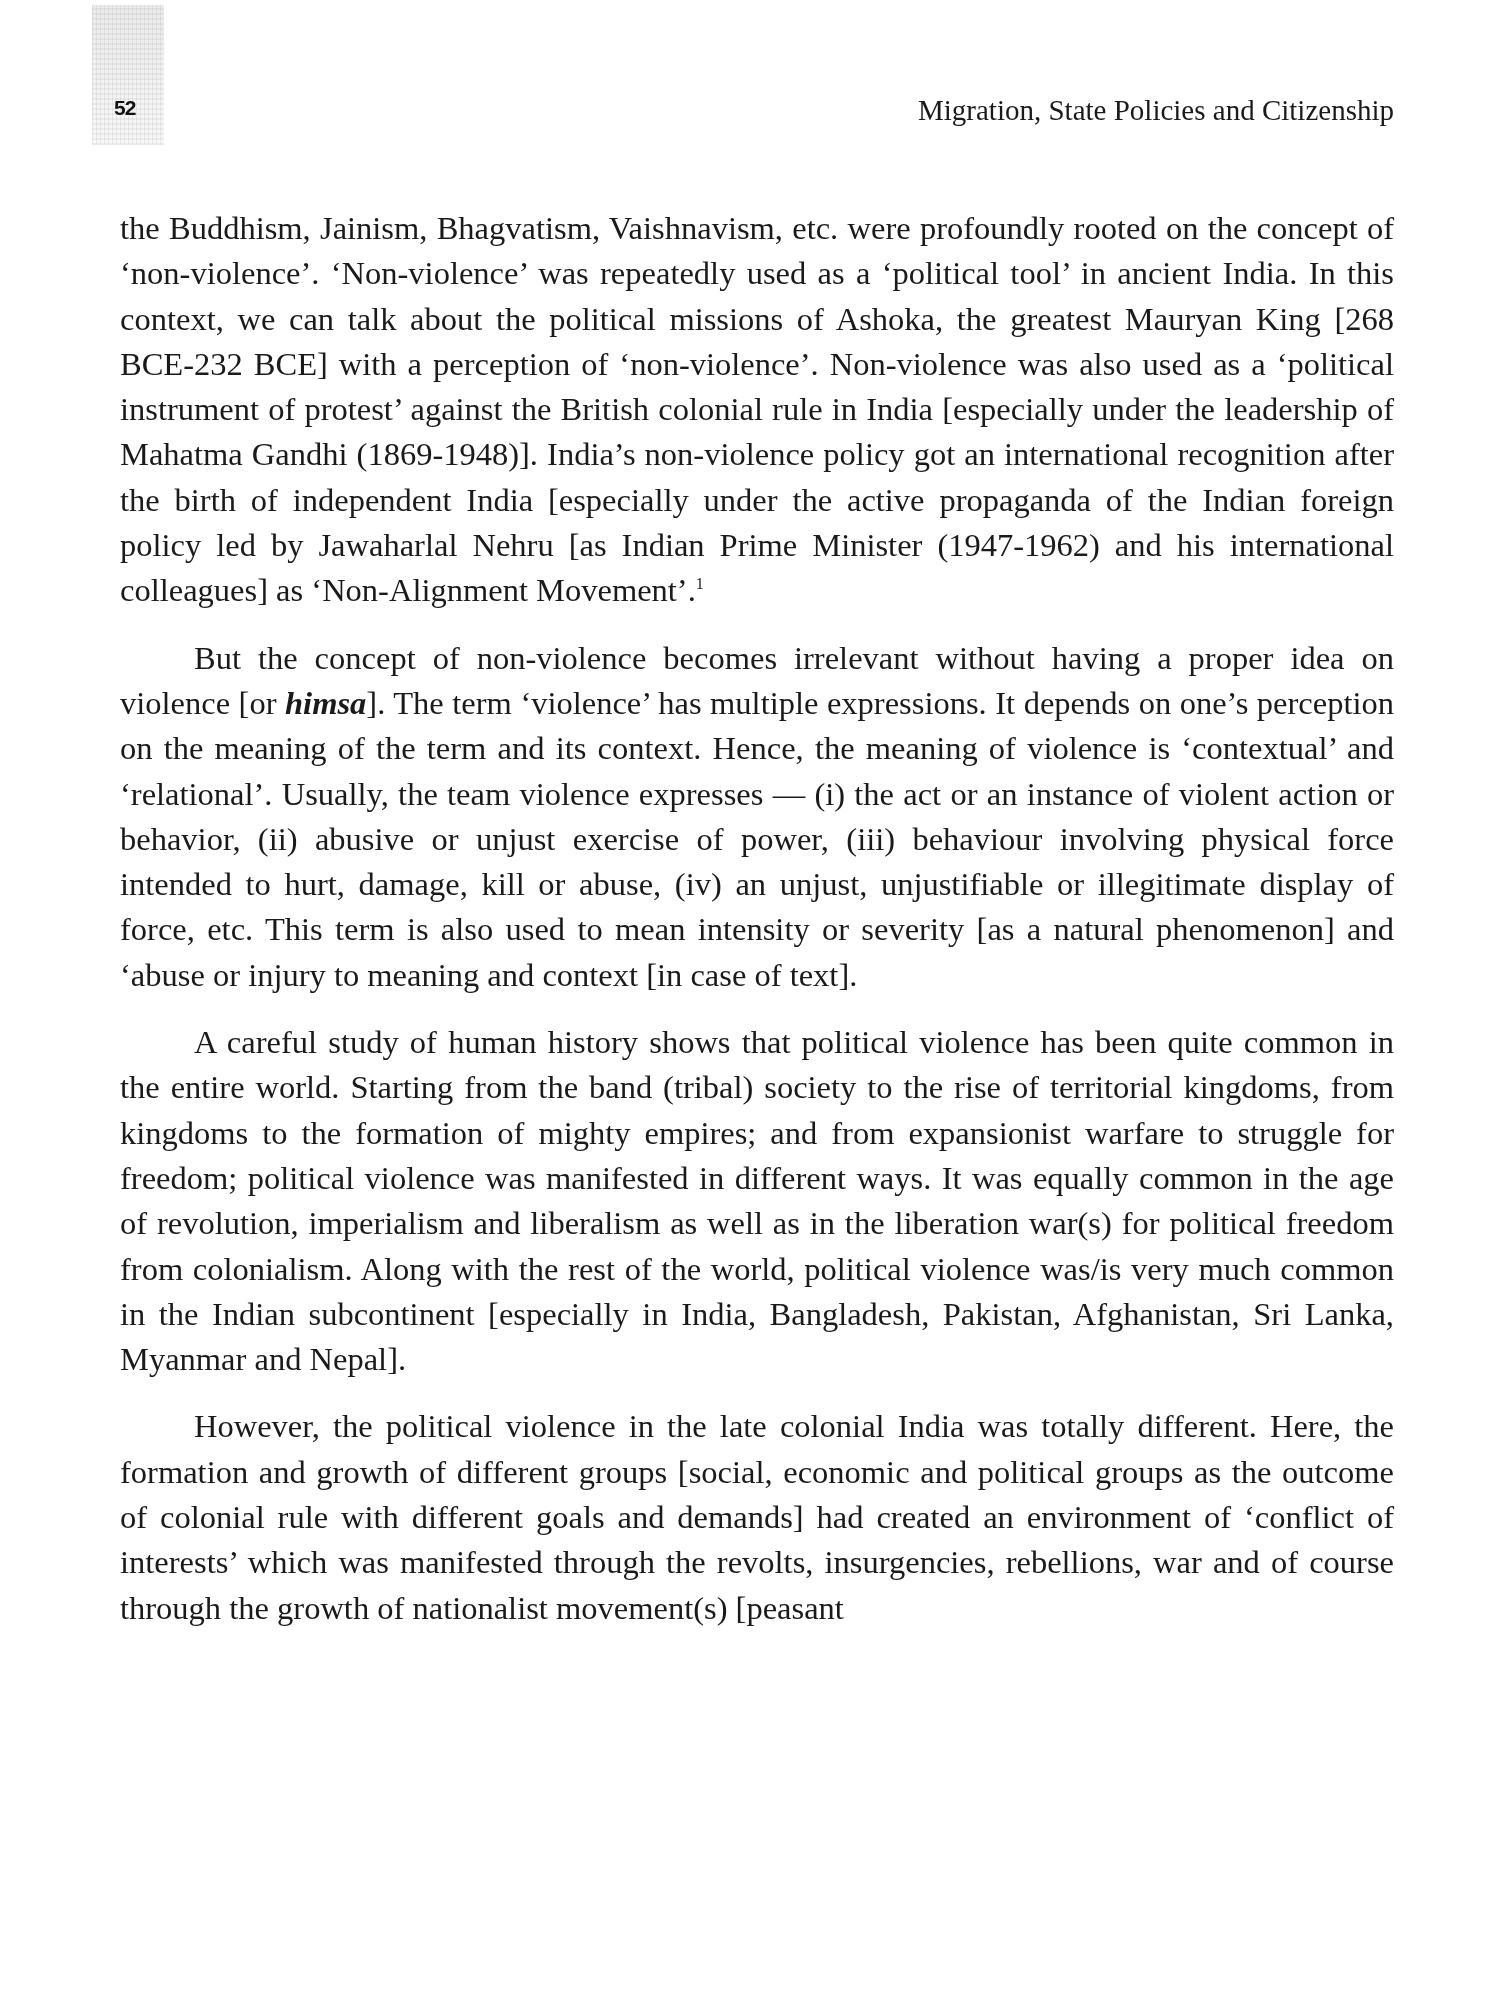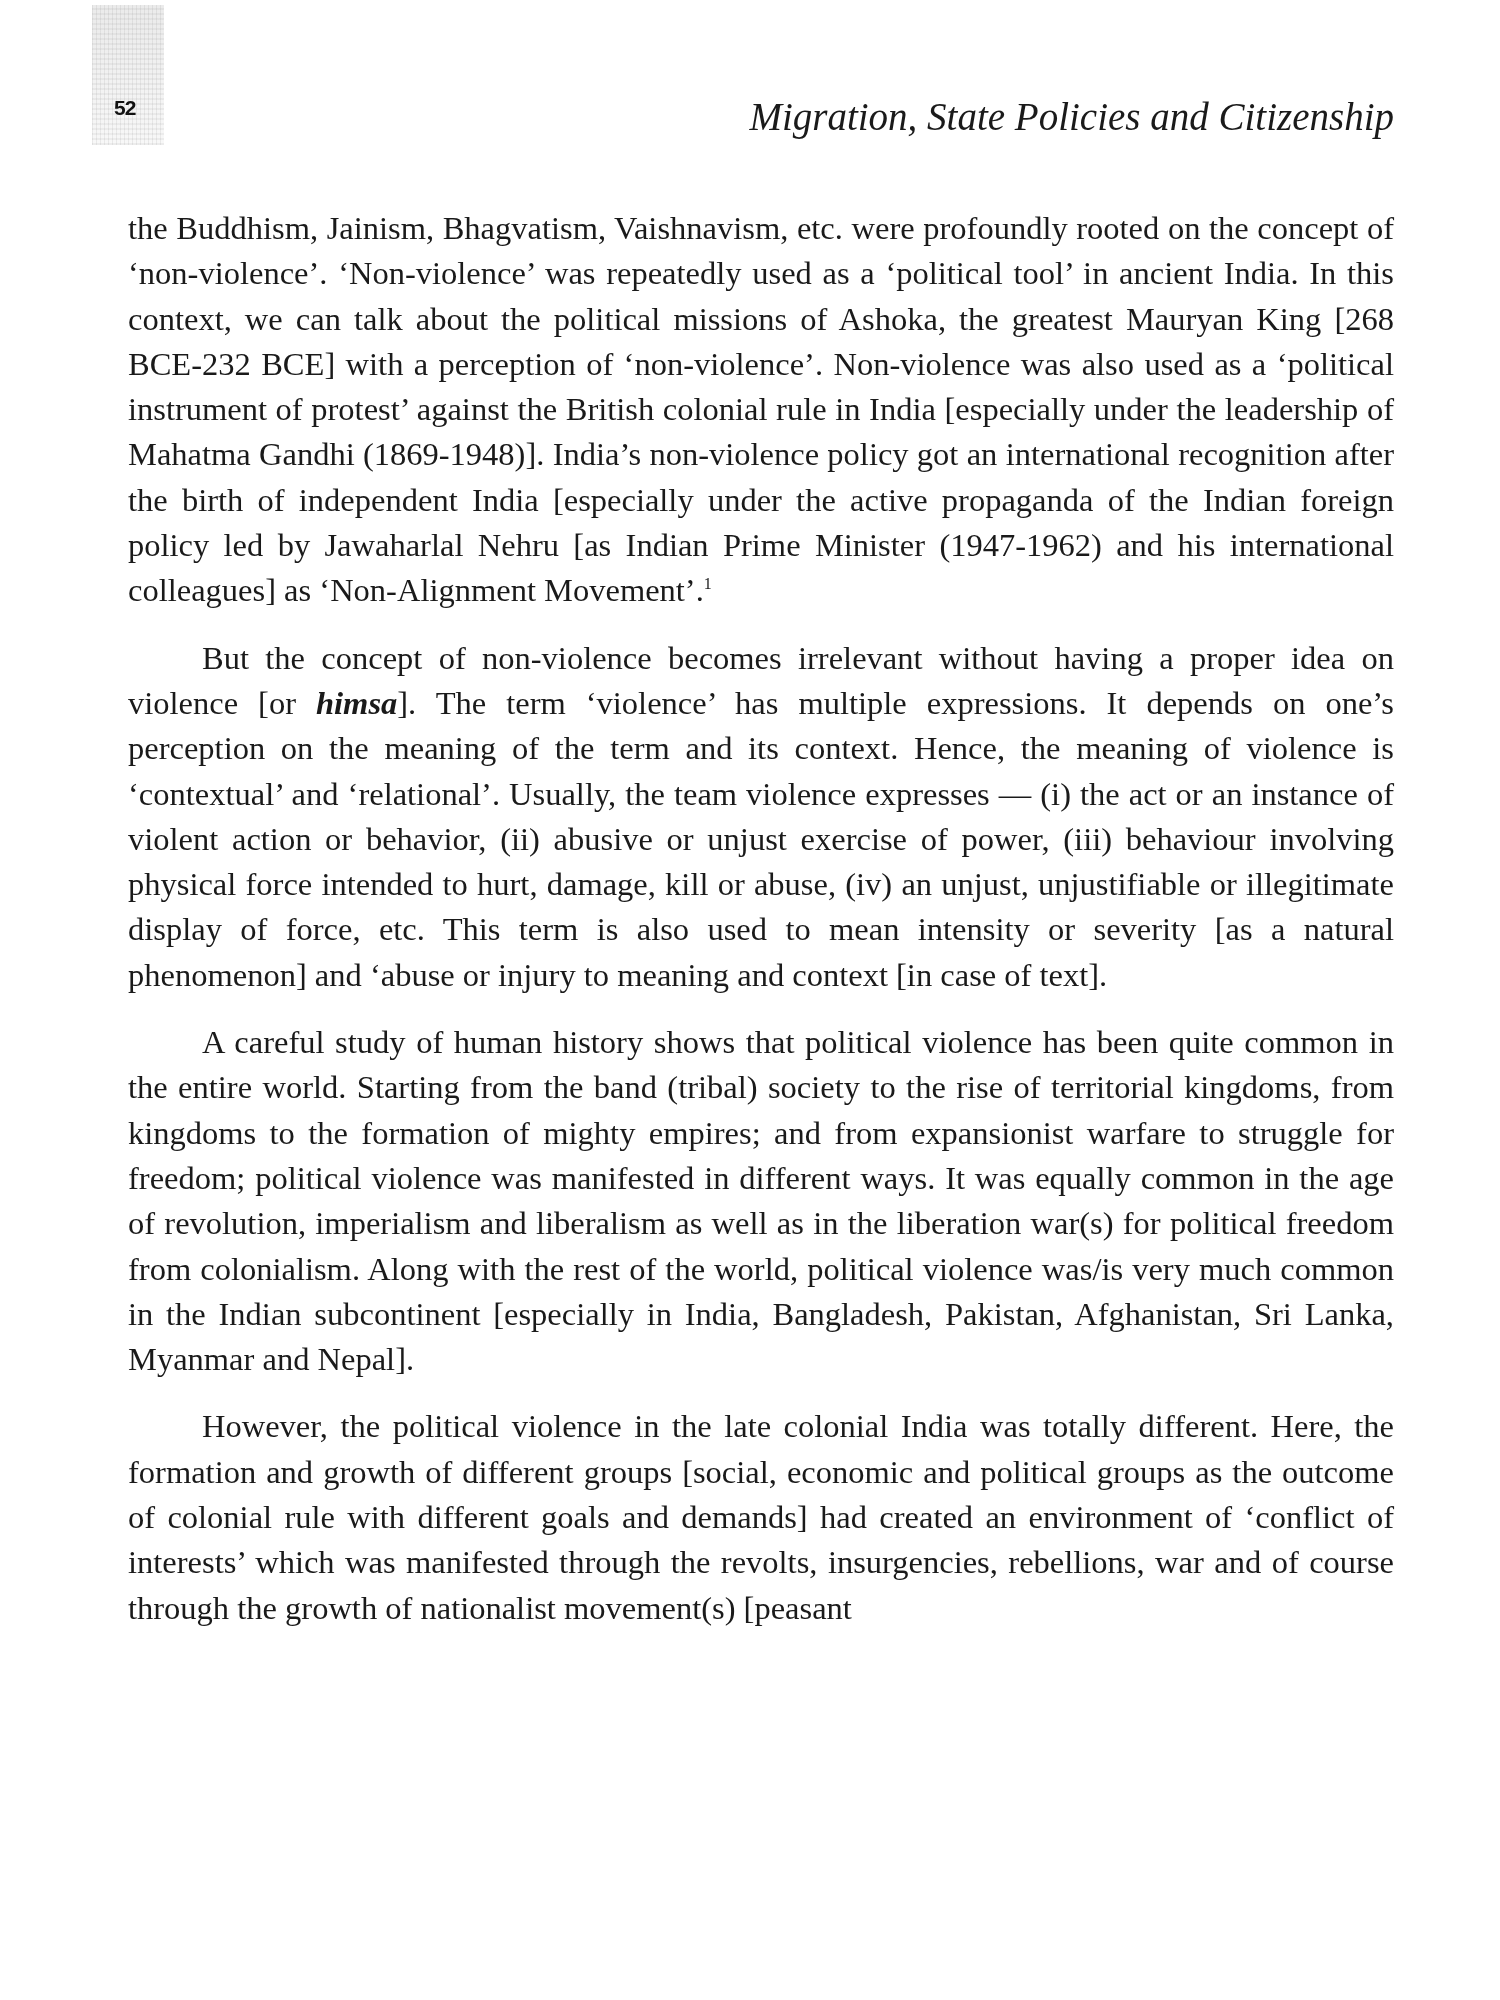--- a/index.html
+++ b/index.html
@@ -34,35 +34,34 @@
       font-family: "Liberation Sans", "DejaVu Sans", sans-serif;
       font-weight: bold;
       font-size: 21px;
       letter-spacing: -1px;
       color: #111;
     }
     .running-header {
       position: absolute;
       right: 106px;
       top: 94px;
-      font-style: italic;
-      font-size: 39px;
+      font-size: 29px;
       color: #1a1a1a;
     }
     .body-text {
       position: absolute;
       left: 116px;
       top: 206px;
       width: 1278px;
       font-size: 32.5px;
       line-height: 45.3px;
       text-align: justify;
     }
     .para {
-      margin: 0 0 22px 12px;
+      margin: 0 0 22px 4px;
       text-indent: 0;
     }
     .para.indent {
       text-indent: 74px;
     }
     .footnote-ref {
       font-size: 16px;
       vertical-align: super;
       line-height: 0;
     }

